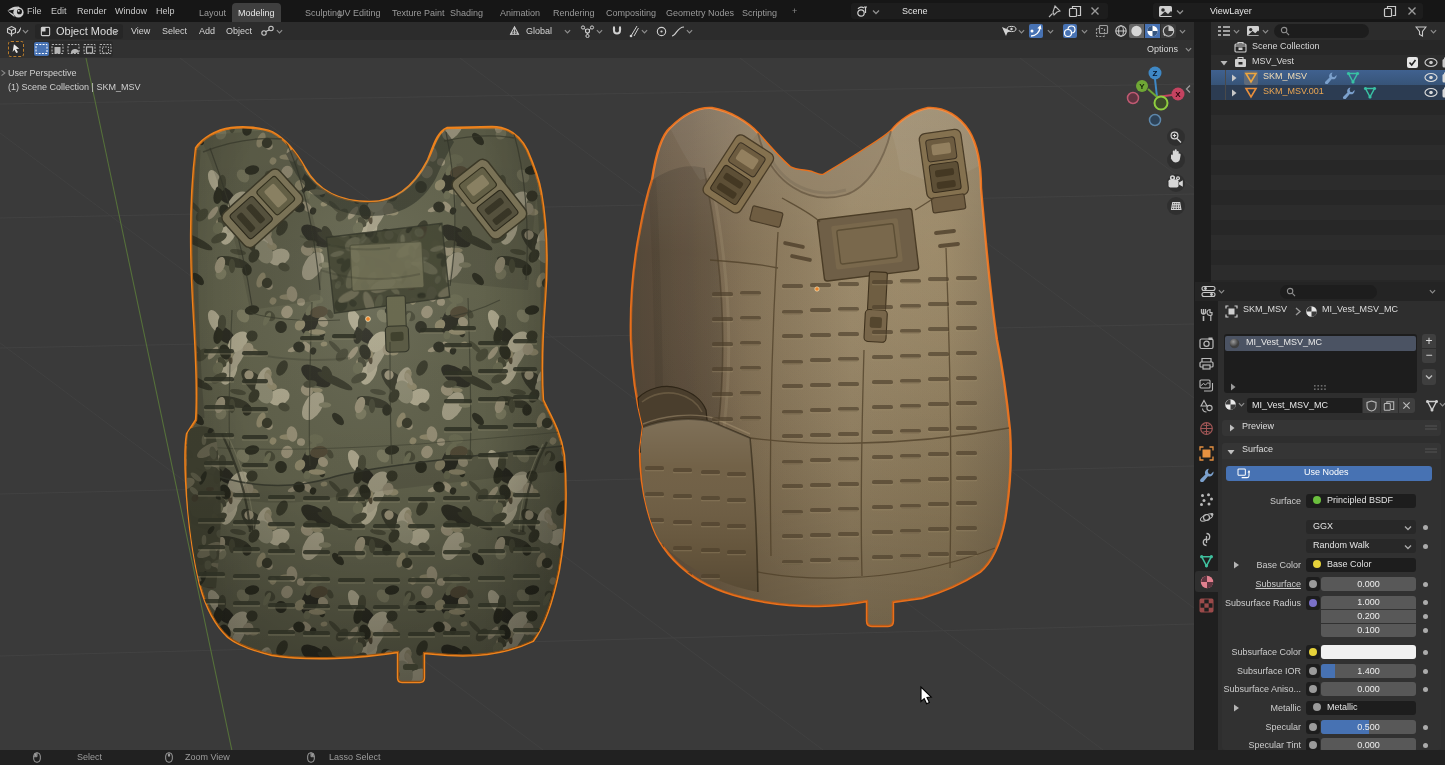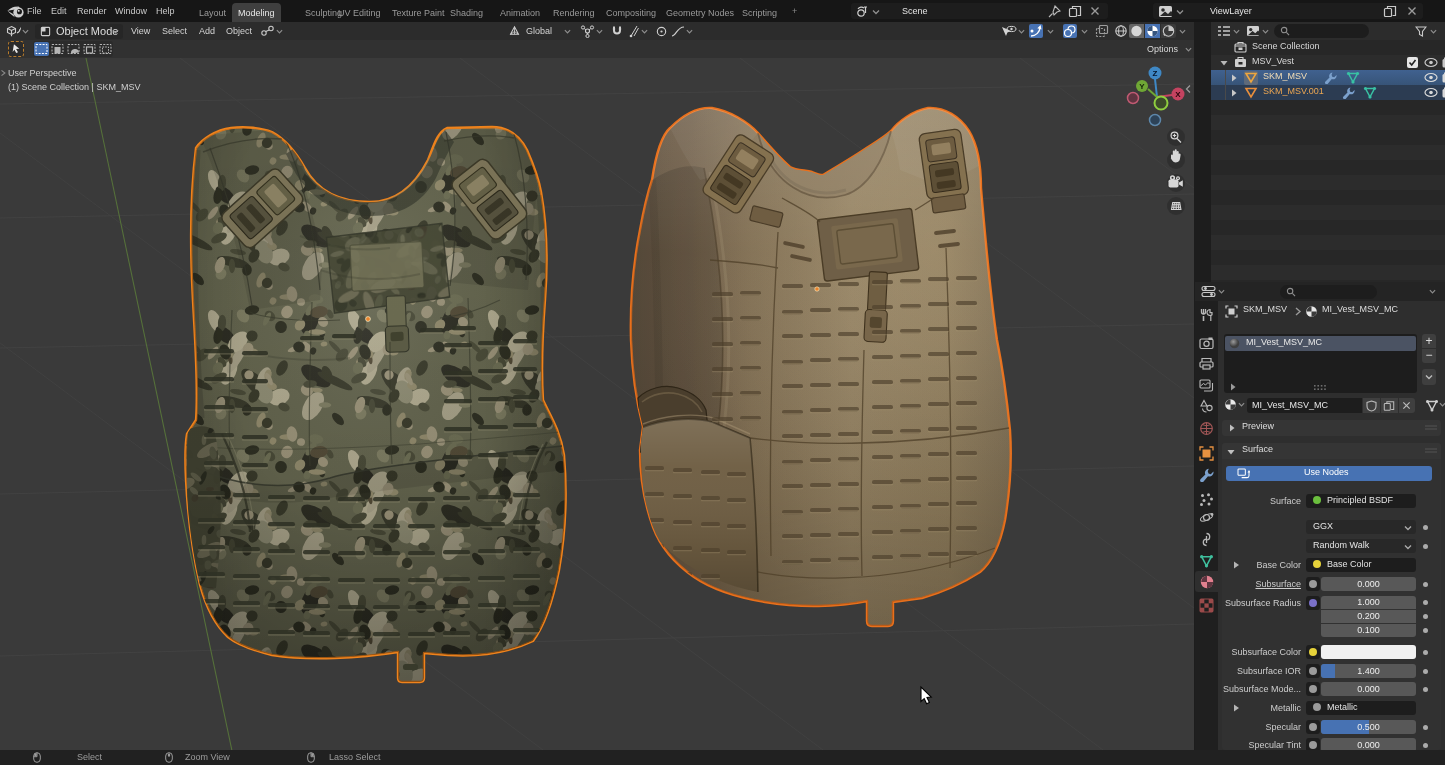--- a/index.html
+++ b/index.html
@@ -1474,21 +1474,21 @@
       <div class="plabel" style="position:absolute;left:0;top:345px;width:83px;text-align:right;color:#cdcdcd;">Subsurface Color</div>
       <div style="position:absolute;left:88px;top:344px;width:14px;height:14px;background:#1d1d1d;border-radius:3px;">
           <span style="position:absolute;left:3px;top:3px;width:8px;height:8px;border-radius:50%;background:#e6d23a;"></span>
         </div>
       <div style="position:absolute;left:103px;top:344px;width:95px;height:14px;background:#f1f1f1;border-radius:3px;"></div>
       <div class="plabel" style="position:absolute;left:0;top:364px;width:83px;text-align:right;color:#cdcdcd;">Subsurface IOR</div>
       <div style="position:absolute;left:88px;top:363px;width:14px;height:14px;background:#1d1d1d;border-radius:3px;">
           <span style="position:absolute;left:3px;top:3px;width:8px;height:8px;border-radius:50%;background:#9a9a9a;"></span>
         </div>
       <div class="slider" style="left:103px;top:363px;width:95px;height:14px;line-height:14px;"><span style="position:absolute;left:0;top:0;width:14px;height:14px;background:#4772b3;"></span><span style="position:relative;">1.400</span></div>
-      <div class="plabel" style="position:absolute;left:0;top:382px;width:83px;text-align:right;color:#cdcdcd;">Subsurface Mode...</div>
+      <div class="plabel" style="position:absolute;left:0;top:382px;width:83px;text-align:right;color:#cdcdcd;">Subsurface Aniso...</div>
       <div style="position:absolute;left:88px;top:381px;width:14px;height:14px;background:#1d1d1d;border-radius:3px;">
           <span style="position:absolute;left:3px;top:3px;width:8px;height:8px;border-radius:50%;background:#9a9a9a;"></span>
         </div>
       <div class="slider" style="left:103px;top:381px;width:95px;height:14px;line-height:14px;">0.000</div>
       <svg width="7" height="8" viewBox="0 0 7 8" style="position:absolute;left:15px;top:403px;">
           <path d="M1 0.5 L6 4 L1 7.5 Z" fill="#b5b5b5"></path>
         </svg>
       <div class="plabel" style="position:absolute;left:0;top:401px;width:83px;text-align:right;color:#cdcdcd;">Metallic</div>
       <div style="position:absolute;left:88px;top:400px;width:110px;height:14px;background:#1d1d1d;border-radius:3px;">
         <span style="position:absolute;left:7px;top:2px;width:8px;height:8px;border-radius:50%;background:#9a9a9a;"></span>

